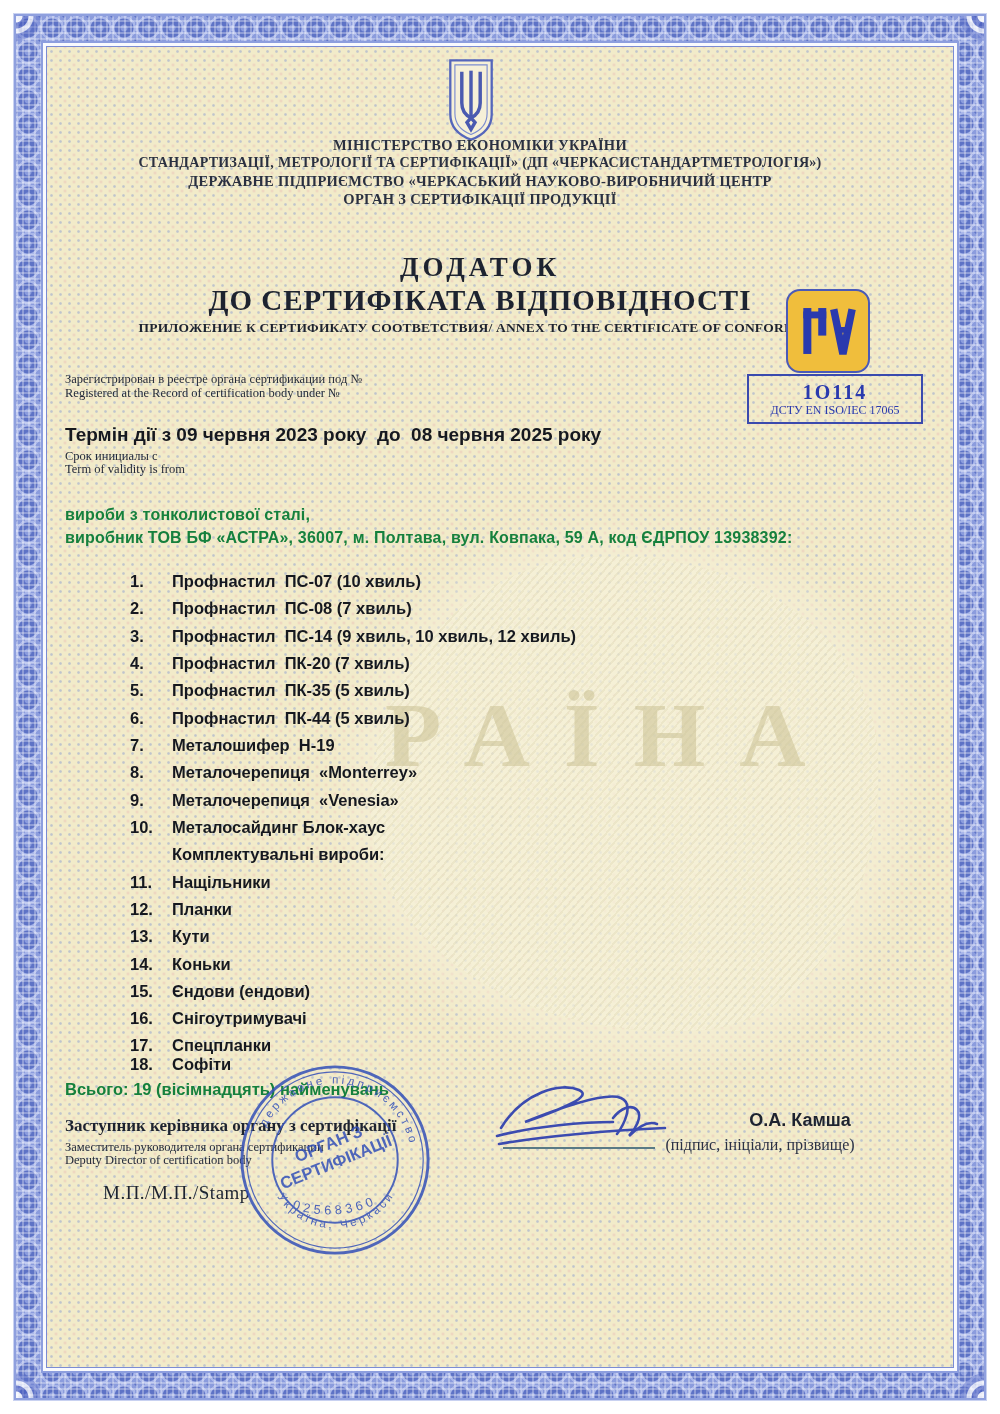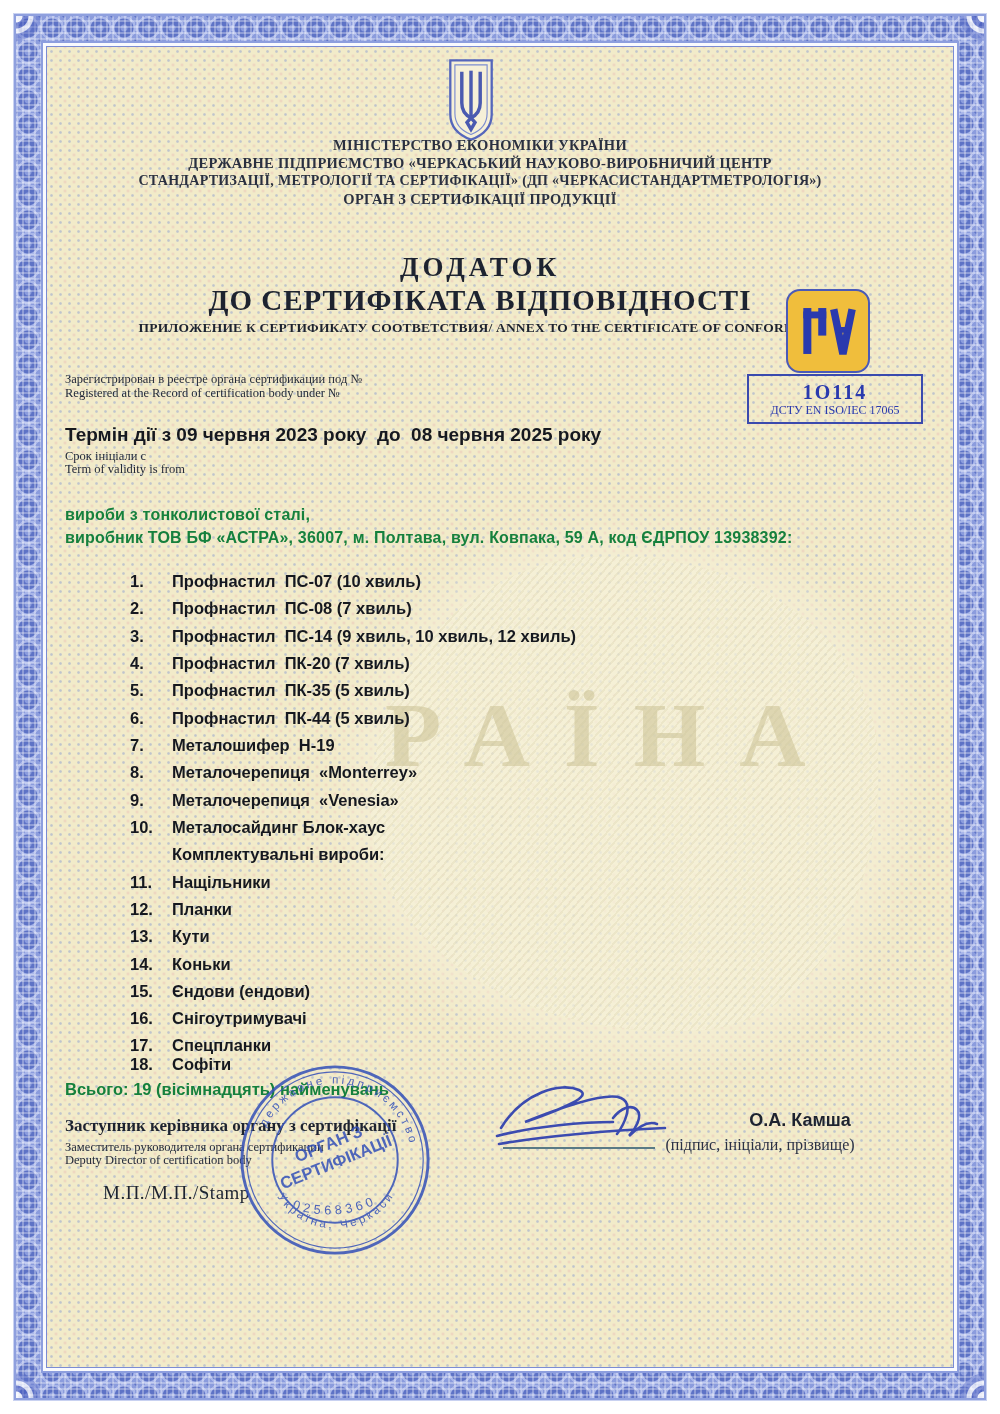--- a/index.html
+++ b/index.html
@@ -110,22 +110,22 @@
       <g stroke="#4a5ab0" stroke-width="6" fill="none">
         <path d="M40 22 V104"></path>
         <path d="M24 24 V78 Q24 96 40 104"></path>
         <path d="M56 24 V78 Q56 96 40 104"></path>
         <path d="M33 112 L40 124 L47 112 L40 104 Z"></path>
       </g>
     </svg>
 
     <div class="abs centered ministry" style="top:136px;">
       <div>МІНІСТЕРСТВО ЕКОНОМІКИ УКРАЇНИ</div>
+      <div style="font-size:14px;">СТАНДАРТИЗАЦІЇ, МЕТРОЛОГІЇ ТА СЕРТИФІКАЦІЇ» (ДП «ЧЕРКАСИСТАНДАРТМЕТРОЛОГІЯ»)</div>
       <div>ДЕРЖАВНЕ ПІДПРИЄМСТВО «ЧЕРКАСЬКИЙ НАУКОВО-ВИРОБНИЧИЙ ЦЕНТР</div>
-      <div style="font-size:14px;">СТАНДАРТИЗАЦІЇ, МЕТРОЛОГІЇ ТА СЕРТИФІКАЦІЇ» (ДП «ЧЕРКАСИСТАНДАРТМЕТРОЛОГІЯ»)</div>
       <div>ОРГАН З СЕРТИФІКАЦІЇ ПРОДУКЦІЇ</div>
     </div>
 
     <div class="abs centered title-1" style="top:252px;">ДОДАТОК</div>
     <div class="abs centered title-2" style="top:284px;">ДО СЕРТИФІКАТА ВІДПОВІДНОСТІ</div>
     <div class="abs centered title-3" style="top:320px;">ПРИЛОЖЕНИЕ К СЕРТИФИКАТУ СООТВЕТСТВИЯ/ ANNEX TO THE CERTIFICATE OF CONFORMITY</div>
 
     <div class="abs badge-square">
       <svg width="62" height="62" viewBox="0 0 108 100">
         <g stroke="#2a3aae" fill="none">
@@ -139,21 +139,21 @@
     </div>
     <div class="abs badge-box">
       <div class="badge-code">1О114</div>
       <div class="badge-std">ДСТУ EN ISO/ІЕС 17065</div>
     </div>
 
     <div class="abs small-sub" style="left:65px;top:372px;">Зарегистрирован в реестре органа сертификации под №</div>
     <div class="abs small-sub" style="left:65px;top:386px;">Registered at the Record of certification body under №</div>
 
     <div class="abs validity">Термін дії з 09 червня 2023 року  до  08 червня 2025 року</div>
-    <div class="abs small-sub" style="left:65px;top:449px;">Срок ініціали с</div>
+    <div class="abs small-sub" style="left:65px;top:449px;">Срок инициалы с</div>
     <div class="abs small-sub" style="left:65px;top:462px;">Term of validity is from</div>
 
     <div class="abs sans-b prod" style="left:65px;top:506px;">вироби з тонколистової сталі,</div>
     <div class="abs sans-b prod" style="left:65px;top:529px;">виробник ТОВ БФ «АСТРА», 36007, м. Полтава, вул. Ковпака, 59 А, код ЄДРПОУ 13938392:</div>
 
     <div class="row" style="top:572px;"><span class="no">1.</span><span class="tx">Профнастил  ПС-07 (10 хвиль)</span></div>
     <div class="row" style="top:599px;"><span class="no">2.</span><span class="tx">Профнастил  ПС-08 (7 хвиль)</span></div>
     <div class="row" style="top:627px;"><span class="no">3.</span><span class="tx">Профнастил  ПС-14 (9 хвиль, 10 хвиль, 12 хвиль)</span></div>
     <div class="row" style="top:654px;"><span class="no">4.</span><span class="tx">Профнастил  ПК-20 (7 хвиль)</span></div>
     <div class="row" style="top:681px;"><span class="no">5.</span><span class="tx">Профнастил  ПК-35 (5 хвиль)</span></div>

